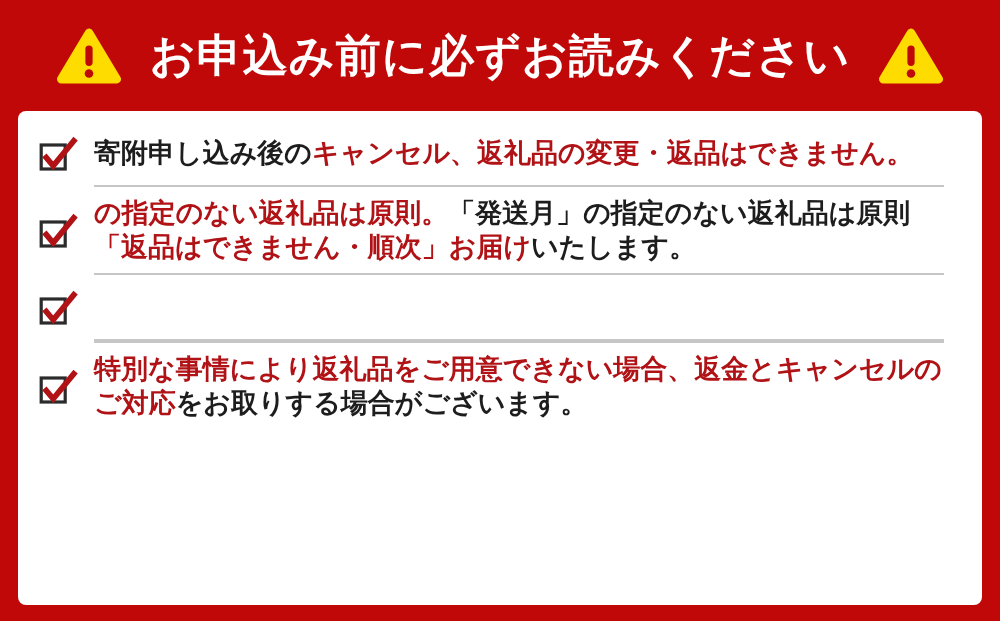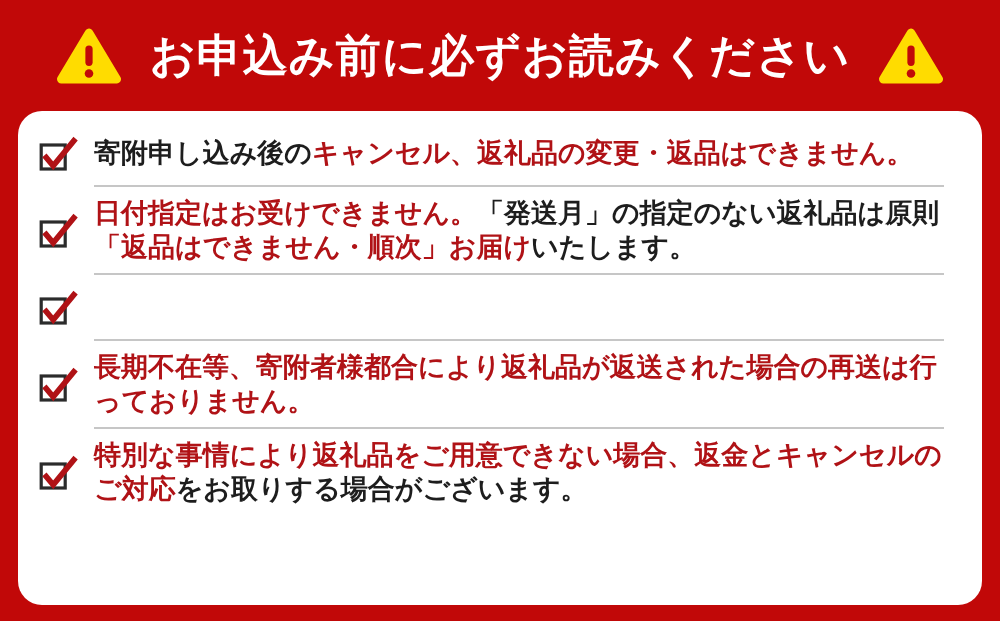--- a/index.html
+++ b/index.html
@@ -35,21 +35,21 @@
   }
   .tri{width:66px;height:70px;display:block;flex:0 0 auto;}
   .tri-body{fill:var(--triangle-yellow);stroke:var(--triangle-yellow);stroke-width:13;stroke-linejoin:round;}
   .tri-mark{fill:var(--bg-red);}
 
   
   .panel{
     position:absolute;left:18px;top:111px;
     width:964px;height:494px;
     background:var(--panel-white);
-    border-radius:24px;
+    border-radius:8px;
     padding:10px 22px 0 20px;
     overflow:hidden;
   }
   .item{
     display:flex;align-items:center;
     column-gap:16px;
     padding:9px 0;
   }
   .checkbox{flex:0 0 40px;width:40px;height:46px;}
   .box-rect{fill:#fff;stroke:var(--checkbox-border);stroke-width:4;}
@@ -92,37 +92,30 @@
             <path class="check-path" d="M8 26 L19 39 L47 5"></path>
           </svg>
           <p class="txt"><span class="seg-black">寄附申し込み後の</span><span class="seg-red">キャンセル、返礼品の変更・返品はできません。</span></p>
         </div>
         <div class="divider"></div>
         <div class="item">
           <svg class="checkbox" viewBox="0 0 50 46" aria-hidden="true">
             <rect class="box-rect" x="4" y="13" width="30" height="30"></rect>
             <path class="check-path" d="M8 26 L19 39 L47 5"></path>
           </svg>
-          <p class="txt"><span class="seg-red">日付指定はお受けできません。</span><span class="seg-black">「発送月」の指定のない返礼品は原則</span><span class="seg-red">「返品はできません・順次」お届け</span><span class="seg-black">いたします。</span></p>
+          <p class="txt"><span class="seg-red">の指定のない返礼品は原則。</span><span class="seg-black">「発送月」の指定のない返礼品は原則</span><span class="seg-red">「返品はできません・順次」お届け</span><span class="seg-black">いたします。</span></p>
         </div>
         <div class="divider"></div>
         <div class="item">
           <svg class="checkbox" viewBox="0 0 50 46" aria-hidden="true">
             <rect class="box-rect" x="4" y="13" width="30" height="30"></rect>
             <path class="check-path" d="M8 26 L19 39 L47 5"></path>
           </svg>
         </div>
         <div class="divider"></div>
-        <div class="item">
-          <svg class="checkbox" viewBox="0 0 50 46" aria-hidden="true">
-            <rect class="box-rect" x="4" y="13" width="30" height="30"></rect>
-            <path class="check-path" d="M8 26 L19 39 L47 5"></path>
-          </svg>
-          <p class="txt"><span class="seg-red">長期不在等、寄附者様都合により返礼品が返送された場合の再送は行っておりません。</span></p>
-        </div>
         <div class="divider"></div>
         <div class="item">
           <svg class="checkbox" viewBox="0 0 50 46" aria-hidden="true">
             <rect class="box-rect" x="4" y="13" width="30" height="30"></rect>
             <path class="check-path" d="M8 26 L19 39 L47 5"></path>
           </svg>
           <p class="txt"><span class="seg-red">特別な事情により返礼品をご用意できない場合、返金とキャンセルのご対応</span><span class="seg-black">をお取りする場合がございます。</span></p>
         </div>
       </div>
   </div>

